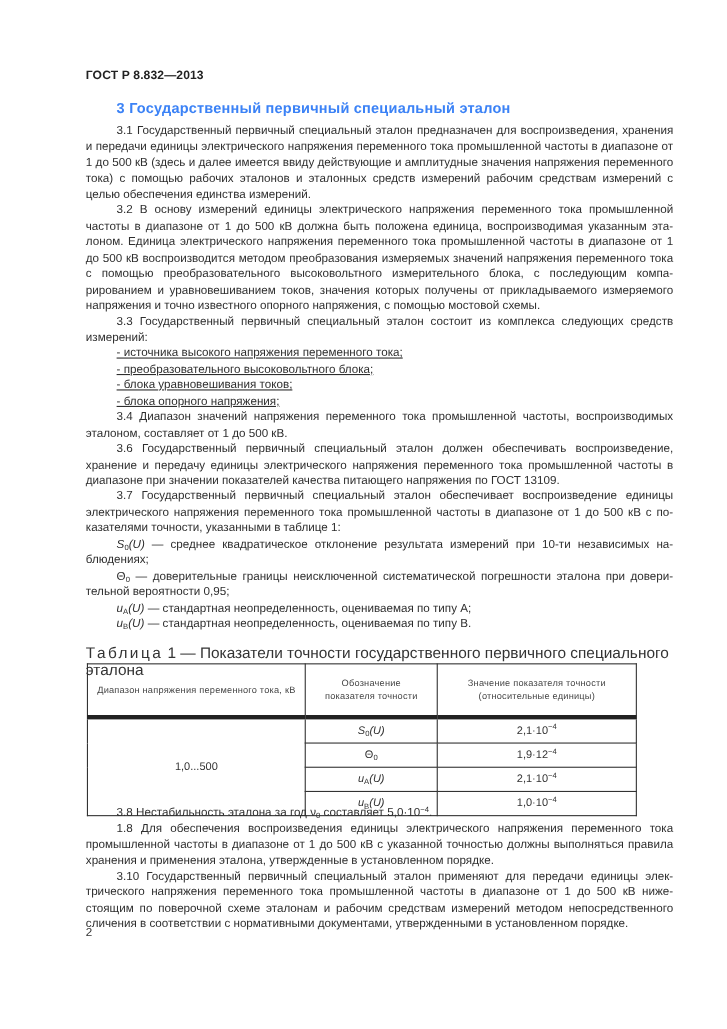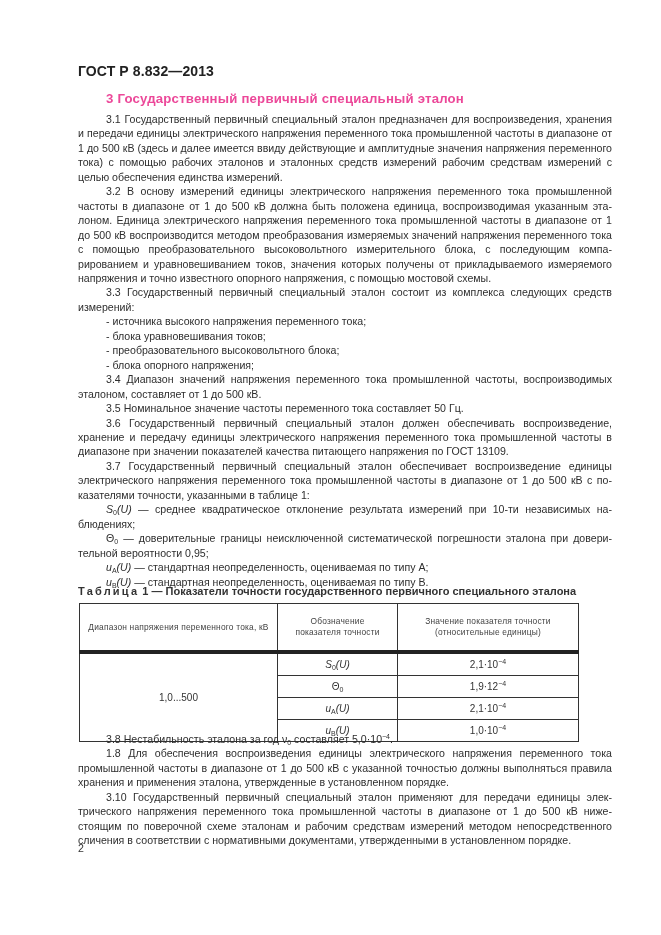--- a/index.html
+++ b/index.html
@@ -1,27 +1,27 @@
 <!DOCTYPE html>
 <html><head>
 <meta charset="utf-8">
 <style>
   html, body { margin: 0; padding: 0; background: #ffffff; }
   body { width: 661px; height: 935px; position: relative; overflow: hidden;
          font-family: "Liberation Sans", sans-serif; color: #2a2a2a; }
-  .doc-header { position: absolute; left: 78px; top: 63px; font-size: 14px; font-weight: bold; color: #222; letter-spacing: 0.1px; }
-  .section-title { position: absolute; left: 106px; top: 91px; font-size: 13.2px; font-weight: bold; color: #ec4899; letter-spacing: 0.2px; }
+  .doc-header { position: absolute; left: 78px; top: 63px; font-size: 11px; font-weight: bold; color: #222; letter-spacing: 0.1px; }
+  .section-title { position: absolute; left: 106px; top: 91px; font-size: 13.2px; font-weight: bold; color: #3b82f6; letter-spacing: 0.2px; }
   .body { position: absolute; left: 78px; top: 112px; width: 534px; font-size: 10.6px; line-height: 14.45px; color: #2e2e2e; }
   .p { text-align: justify; text-indent: 28px; margin: 0; hyphens: manual; }
-  .li { margin: 0; padding-left: 28px; }
+  .li { margin: 0; padding-left: 28px; text-decoration: underline; }
   .def { text-align: justify; text-indent: 28px; margin: 0; }
   sub { font-size: 7px; vertical-align: -2px; line-height: 0; }
   sup { font-size: 7px; vertical-align: 4px; line-height: 0; }
   i { font-style: italic; }
-  .caption { position: absolute; left: 78px; top: 585px; font-size: 11px; color: #333; font-weight: bold; }
+  .caption { position: absolute; left: 78px; top: 585px; font-size: 14px; color: #333; }
   .caption .spaced { letter-spacing: 2.2px; }
   table.t1 { position: absolute; left: 79px; top: 603px; width: 500px; border-collapse: collapse; font-size: 9px; color: #333; }
   table.t1 td, table.t1 th { border: 1px solid #333; text-align: center; font-weight: normal; padding: 0; }
   table.t1 th { height: 28px; font-size: 8.4px; line-height: 11px; color: #444; letter-spacing: 0.2px; }
   table.t1 thead tr { border-bottom: 4px solid #222; }
   table.t1 thead th { border-bottom: 4px solid #222; }
   table.t1 td { height: 21px; font-size: 10px; }
   .c1 { width: 197px; }
   .c2 { width: 119px; }
   .body2 { position: absolute; left: 78px; top: 732px; width: 534px; font-size: 10.6px; line-height: 14.45px; color: #2e2e2e; }
@@ -31,25 +31,24 @@
 <body>
 
 <div class="doc-header">ГОСТ Р 8.832—2013</div>
 <div class="section-title">3  Государственный первичный специальный эталон</div>
 
 <div class="body">
   <p class="p">3.1 Государственный первичный специальный эталон предназначен для воспроизведения, хра­нения и передачи единицы электрического напряжения переменного тока промышленной частоты в диапазоне от 1 до 500 кВ (здесь и далее имеется ввиду действующие и амплитудные значения на­пряжения переменного тока) с помощью рабочих эталонов и эталонных средств измерений рабочим средствам измерений с целью обеспечения единства измерений.</p>
   <p class="p">3.2 В основу измерений единицы электрического напряжения переменного тока промышленной частоты в диапазоне от 1 до 500 кВ должна быть положена единица, воспроизводимая указанным эта­лоном. Единица электрического напряжения переменного тока промышленной частоты в диапазоне от 1 до 500 кВ воспроизводится методом преобразования измеряемых значений напряжения переменного тока с помощью преобразовательного высоковольтного измерительного блока, с последующим компа­рированием и уравновешиванием токов, значения которых получены от прикладываемого измеряемого напряжения и точно известного опорного напряжения, с помощью мостовой схемы.</p>
   <p class="p">3.3 Государственный первичный специальный эталон состоит из комплекса следующих средств измерений:</p>
   <p class="li">- источника высокого напряжения переменного тока;</p>
+  <p class="li">- преобразовательного высоковольтного блока;</p>
   <p class="li">- блока уравновешивания токов;</p>
-  <p class="li">- преобразовательного высоковольтного блока;</p>
   <p class="li">- блока опорного напряжения;</p>
   <p class="p">3.4 Диапазон значений напряжения переменного тока промышленной частоты, воспроизводимых эталоном, составляет от 1 до 500 кВ.</p>
-  <p class="p">3.5 Номинальное значение частоты переменного тока составляет 50 Гц.</p>
   <p class="p">3.6 Государственный первичный специальный эталон должен обеспечивать воспроизведение, хранение и передачу единицы электрического напряжения переменного тока промышленной частоты в диапазоне при значении показателей качества питающего напряжения по ГОСТ 13109.</p>
   <p class="p">3.7 Государственный первичный специальный эталон обеспечивает воспроизведение единицы электрического напряжения переменного тока промышленной частоты в диапазоне от 1 до 500 кВ с по­казателями точности, указанными в таблице 1:</p>
   <p class="def"><i>S</i><sub>0</sub><i>(U)</i><span> — среднее квадратическое отклонение результата измерений при 10-ти независимых на­блюдениях;</span></p>
   <p class="def"><span>Θ</span><sub>0</sub><span> — доверительные границы неисключенной систематической погрешности эталона при довери­тельной вероятности 0,95;</span></p>
   <p class="def"><i>u</i><sub>A</sub><i>(U)</i><span> — стандартная неопределенность, оцениваемая по типу А;</span></p>
   <p class="def"><i>u</i><sub>B</sub><i>(U)</i><span> — стандартная неопределенность, оцениваемая по типу В.</span></p>
 </div>
 
 <div class="caption"><span class="spaced">Таблица</span><span> 1 — Показатели точности государственного первичного специального эталона</span></div>
 

